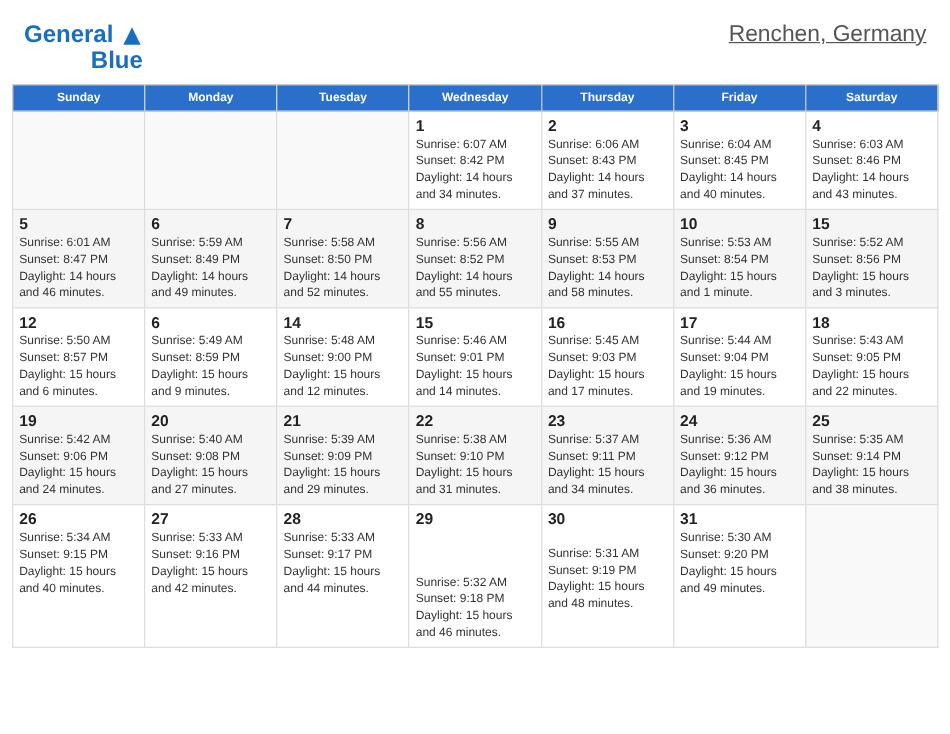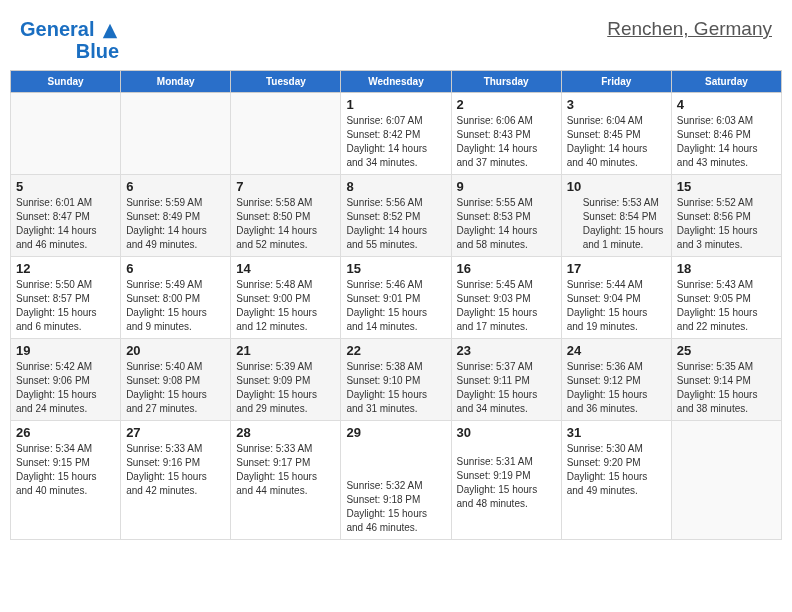--- a/index.html
+++ b/index.html
@@ -190,21 +190,21 @@
         </td>
         <td>
           <span class="day-number">9</span>
           <div class="day-info" style="white-space: pre-line;">Sunrise: 5:55 AM
 Sunset: 8:53 PM
 Daylight: 14 hours
 and 58 minutes.</div>
         </td>
         <td>
           <span class="day-number">10</span>
-          <div class="day-info" style="white-space: pre-line; margin-left: 16px;">Sunrise: 5:53 AM
+          <div class="day-info" style="white-space: pre-line;">Sunrise: 5:53 AM
 Sunset: 8:54 PM
 Daylight: 15 hours
 and 1 minute.</div>
         </td>
         <td>
           <span class="day-number">15</span>
           <div class="day-info" style="white-space: pre-line;">Sunrise: 5:52 AM
 Sunset: 8:56 PM
 Daylight: 15 hours
 and 3 minutes.</div>
@@ -214,21 +214,21 @@
         <td>
           <span class="day-number">12</span>
           <div class="day-info" style="white-space: pre-line;">Sunrise: 5:50 AM
 Sunset: 8:57 PM
 Daylight: 15 hours
 and 6 minutes.</div>
         </td>
         <td>
           <span class="day-number">6</span>
           <div class="day-info" style="white-space: pre-line;">Sunrise: 5:49 AM
-Sunset: 8:00 PM
+Sunset: 8:59 PM
 Daylight: 15 hours
 and 9 minutes.</div>
         </td>
         <td>
           <span class="day-number">14</span>
           <div class="day-info" style="white-space: pre-line;">Sunrise: 5:48 AM
 Sunset: 9:00 PM
 Daylight: 15 hours
 and 12 minutes.</div>
         </td>

